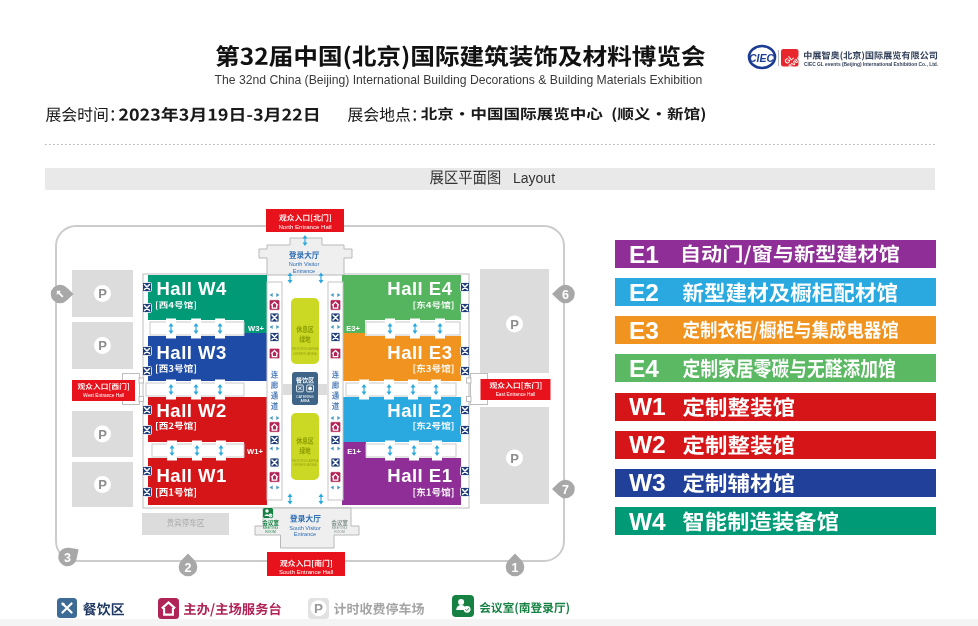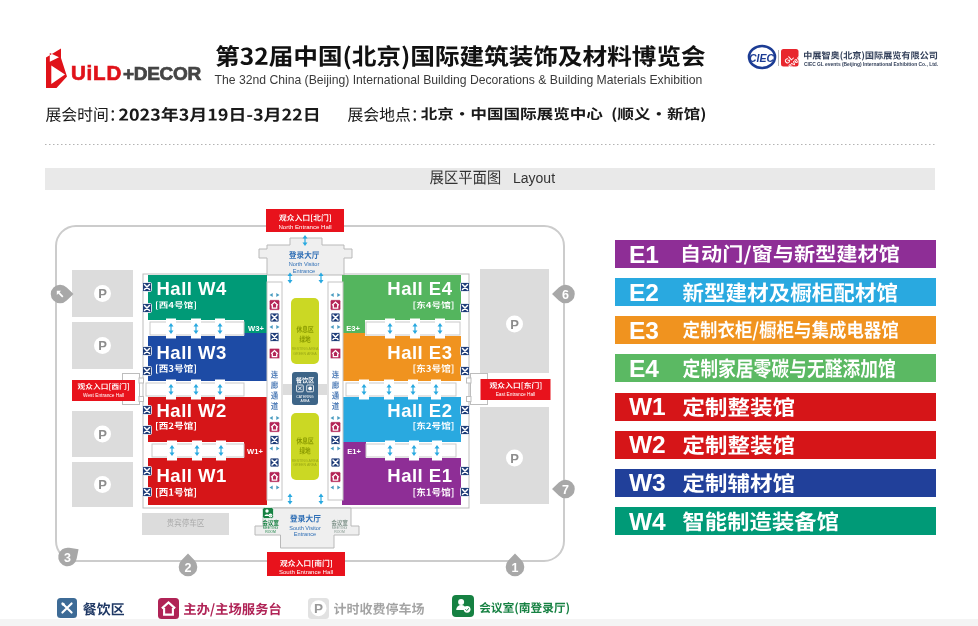--- a/index.html
+++ b/index.html
@@ -3,27 +3,20 @@
 <meta charset="utf-8">
 <style>
 html,body{margin:0;padding:0;background:#fff;}
 #page{position:relative;width:978px;height:626px;overflow:hidden;font-family:"Liberation Sans",sans-serif;background:#fff;}
 .abs{position:absolute;}
 </style>
 </head>
 <body>
 <div id="page">
 
-<div class="abs" style="left:44px;top:46px;width:160px;height:44px;">
-<svg width="160" height="44" viewBox="0 0 160 44">
-  <path d="M2,42 L2,11.5 L17,2.5 L17,12 L23,30.5 L12.5,42 Z M5.8,7 L5.8,15.8 L15,11.2 Z M7.3,19.5 L7.3,38 L21,28.5 Z" fill="#e01219" fill-rule="evenodd"></path>
-  <text x="27" y="33.5" font-size="20.5" font-weight="700" fill="#e01219" stroke="#e01219" stroke-width="0.7" letter-spacing="0.8">UiLD</text>
-  <text x="79" y="33.5" font-size="19" font-weight="700" fill="#454545" stroke="#454545" stroke-width="0.7" letter-spacing="-0.3">+DECOR</text>
-</svg>
-</div>
 
 <div class="abs" style="left:45px;top:167.5px;width:890px;height:22.5px;background:#e9e9e9;"></div>
 
 <div class="abs" style="left:615px;top:240.0px;width:321px;height:28px;background:#8e2e96;"></div>
 <div class="abs" style="left:615px;top:278.0px;width:321px;height:28px;background:#29a9e0;"></div>
 <div class="abs" style="left:615px;top:316.0px;width:321px;height:28px;background:#f0931f;"></div>
 <div class="abs" style="left:615px;top:354.0px;width:321px;height:28px;background:#5bb963;"></div>
 <div class="abs" style="left:615px;top:392.5px;width:321px;height:28px;background:#d61518;"></div>
 <div class="abs" style="left:615px;top:430.5px;width:321px;height:28px;background:#d61518;"></div>
 <div class="abs" style="left:615px;top:468.5px;width:321px;height:28px;background:#21409a;"></div>

